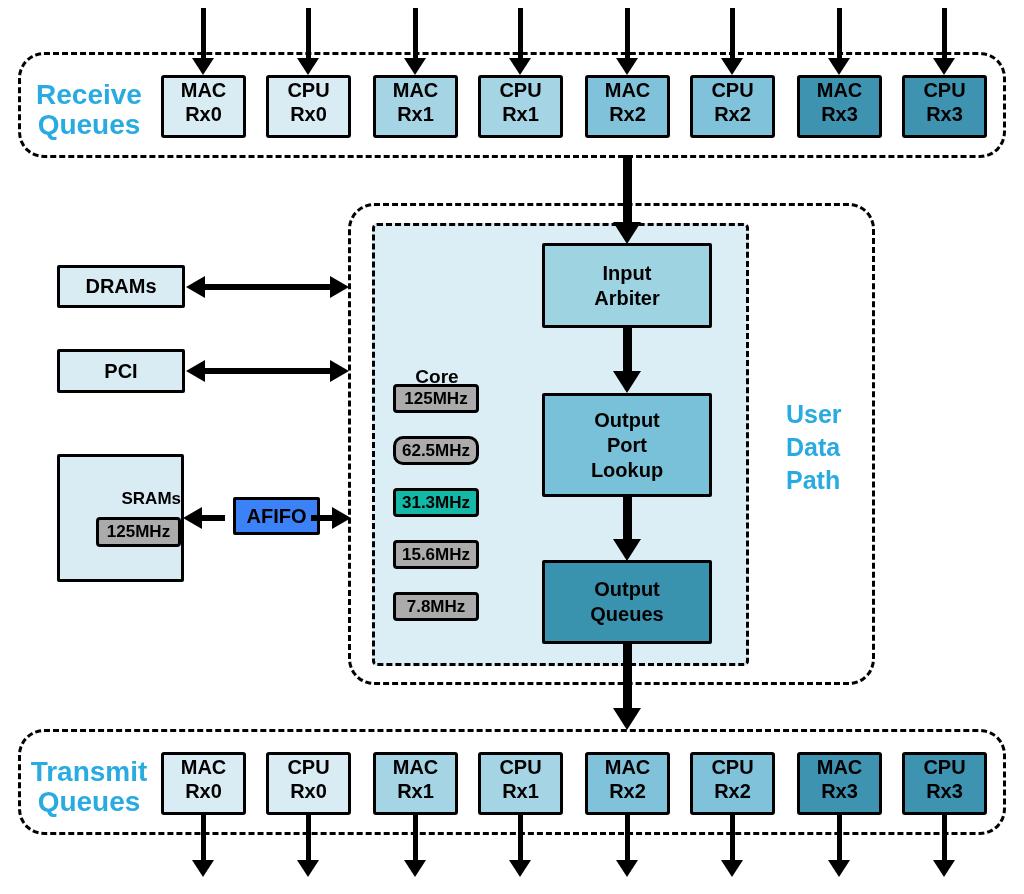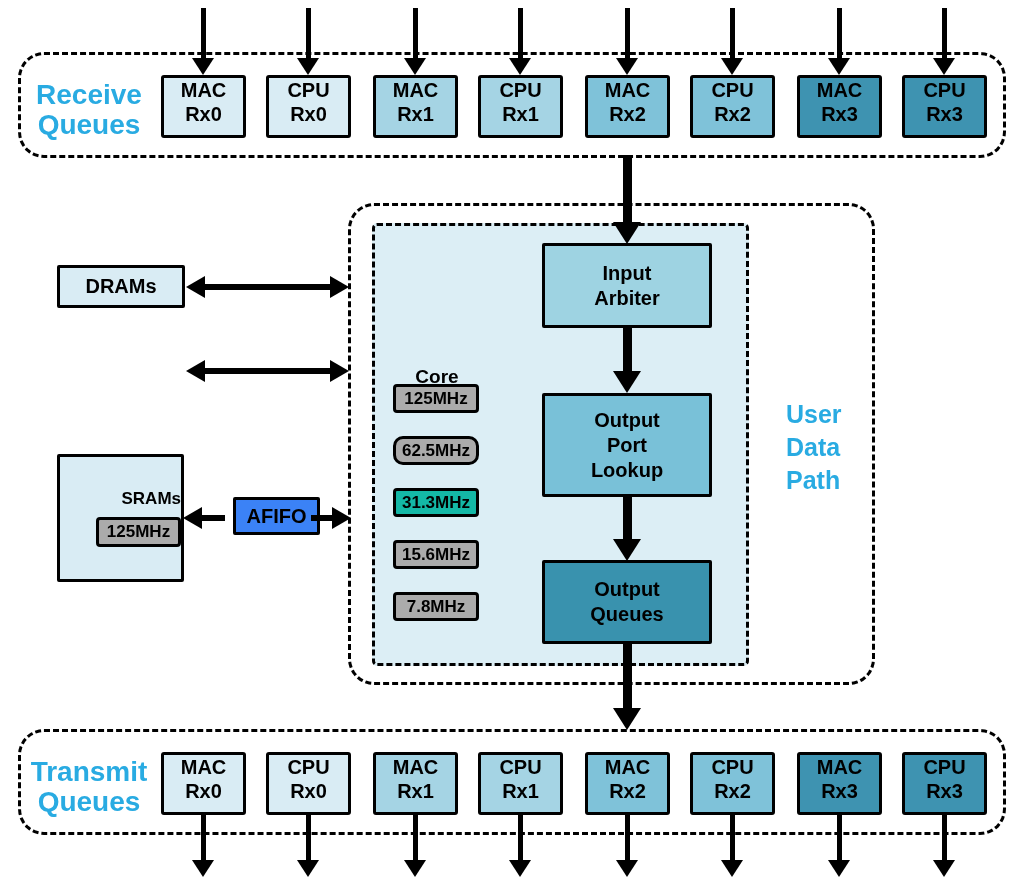--- a/index.html
+++ b/index.html
@@ -134,20 +134,23 @@
       <div class="head"></div>
     </div>
   <div class="varrow big" style="left:613px;top:642px;height:88px;">
       <div class="shaft"></div>
       <div class="head"></div>
     </div>
 
   <div class="io-box io-fill" style="left: 57px; top: 265px; width: 128px; height: 43px; background-color: rgb(217, 236, 244);">
     <span>DRAMs</span>
   </div>
+  <div class="io-box io-fill" style="left: 57px; top: 349px; width: 128px; height: 44px; background-color: rgb(217, 236, 244);">
+    <span>PCI</span>
+  </div>
   <div class="io-box io-fill" style="left: 57px; top: 454px; width: 127px; height: 128px; flex-direction: column; font-size: 17px; background-color: rgb(217, 236, 244); align-items: flex-end;">
     <span>SRAMs</span>
     <div class="sram-clock gray-fill" style="background-color: rgb(171, 171, 171);">
       <span>125MHz</span>
     </div>
   </div>
   <div class="io-box io-fill" style="left: 233px; top: 497px; width: 87px; height: 38px; background-color: #3b82f6;">
     <span>AFIFO</span>
   </div>
 

